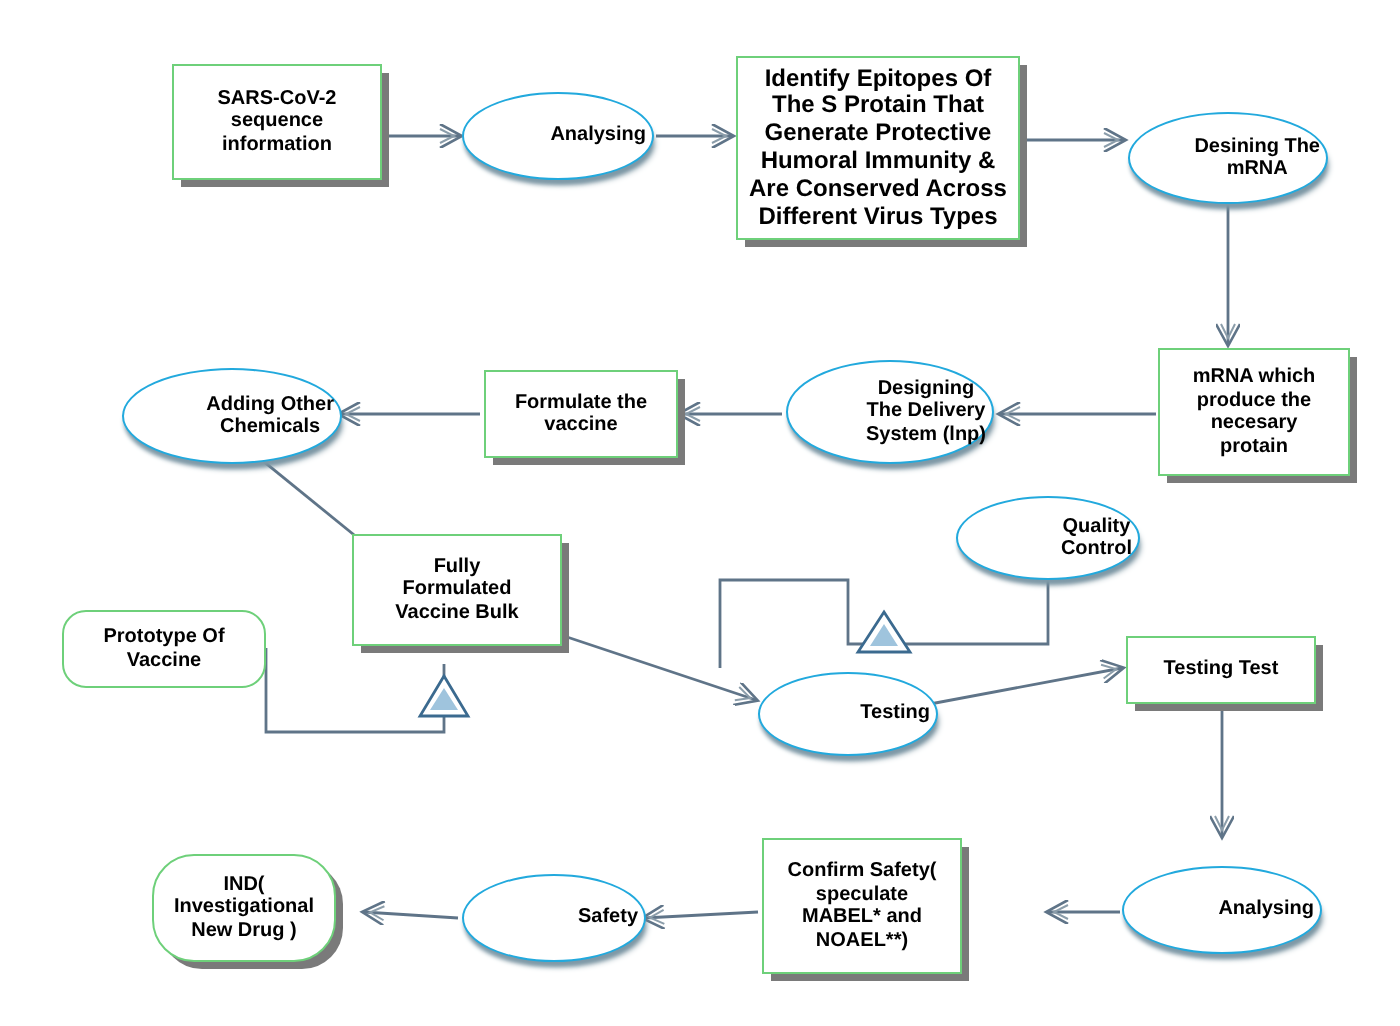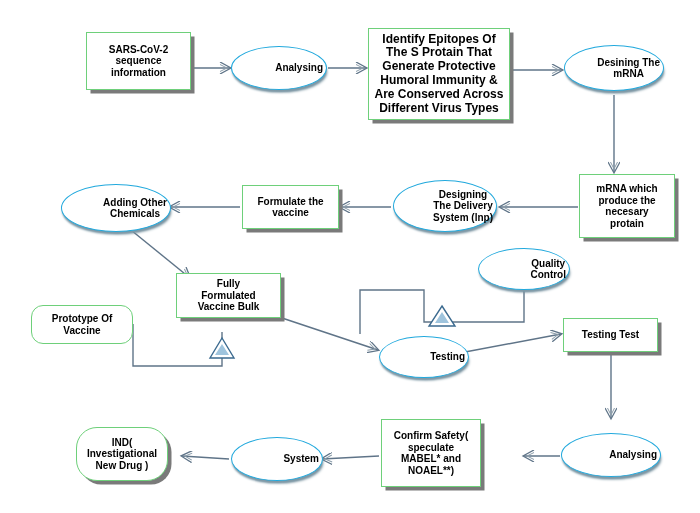--- a/index.html
+++ b/index.html
@@ -139,21 +139,21 @@
 
   <div class="node rect node-text-sm" style="left:368px; top:28px; width:142px; height:92px;">
     <span class="lbl">Identify Epitopes Of
 The S Protain That
 Generate Protective
 Humoral Immunity &amp;
 Are Conserved Across
 Different Virus Types</span>
   </div>
 
-  <div class="node ellipse node-text-md" style="left:564px; top:45px; width:100px; height:46px;">
+  <div class="node ellipse node-text-md" style="left:564px; top:56px; width:100px; height:46px;">
     <span class="lbl">Desining The
 mRNA</span>
   </div>
 
   <div class="node rect node-text-md" style="left:579px; top:174px; width:96px; height:64px;">
     <span class="lbl">mRNA which
 produce the
 necesary
 protain</span>
   </div>
@@ -167,21 +167,21 @@
   <div class="node rect node-text-md" style="left:242px; top:185px; width:97px; height:44px;">
     <span class="lbl">Formulate the
 vaccine</span>
   </div>
 
   <div class="node ellipse node-text-md" style="left:61px; top:184px; width:110px; height:48px;">
     <span class="lbl">Adding Other
 Chemicals</span>
   </div>
 
-  <div class="node rect node-text-md" style="left:176px; top:273px; width:105px; height:45px;">
+  <div class="node rect node-text-md" style="left:176px; top:267px; width:105px; height:56px;">
     <span class="lbl">Fully
 Formulated
 Vaccine Bulk</span>
   </div>
 
   <div class="node rect flat node-text-md" style="left:31px; top:305px; width:102px; height:39px;">
     <span class="lbl">Prototype Of
 Vaccine</span>
   </div>
 
@@ -203,21 +203,21 @@
   </div>
 
   <div class="node rect node-text-md" style="left:381px; top:419px; width:100px; height:68px;">
     <span class="lbl">Confirm Safety(
 speculate
 MABEL* and
 NOAEL**)</span>
   </div>
 
   <div class="node ellipse node-text-md" style="left:231px; top:437px; width:92px; height:44px;">
-    <span class="lbl">System</span>
+    <span class="lbl">Safety</span>
   </div>
 
   <div class="node rect node-text-md" style="left:76px; top:427px; width:92px; height:54px;border-radius:21px;">
     <span class="lbl">IND(
 Investigational
 New Drug )</span>
   </div>
 
 </div>
 

